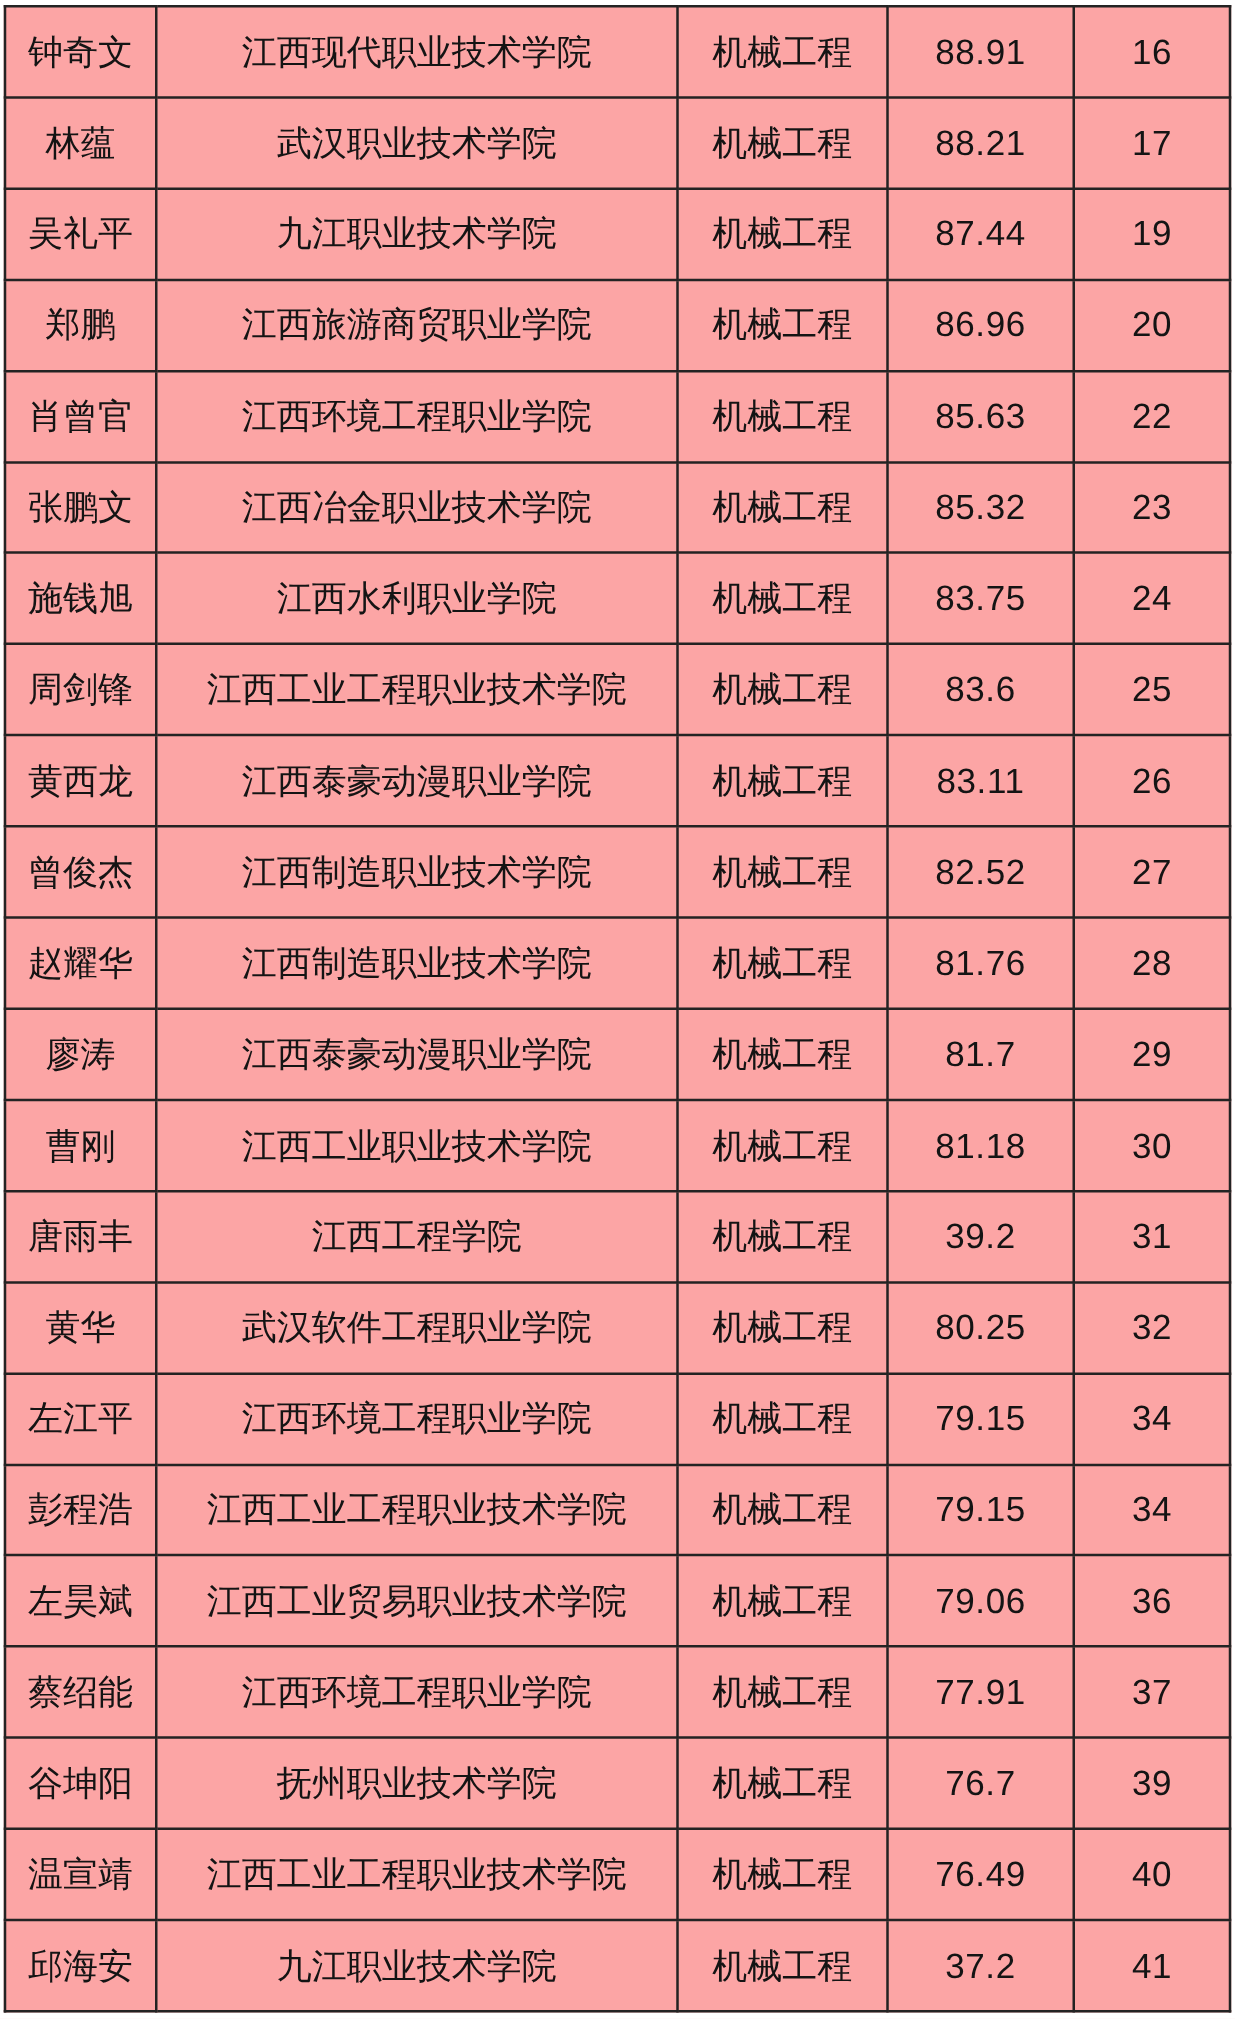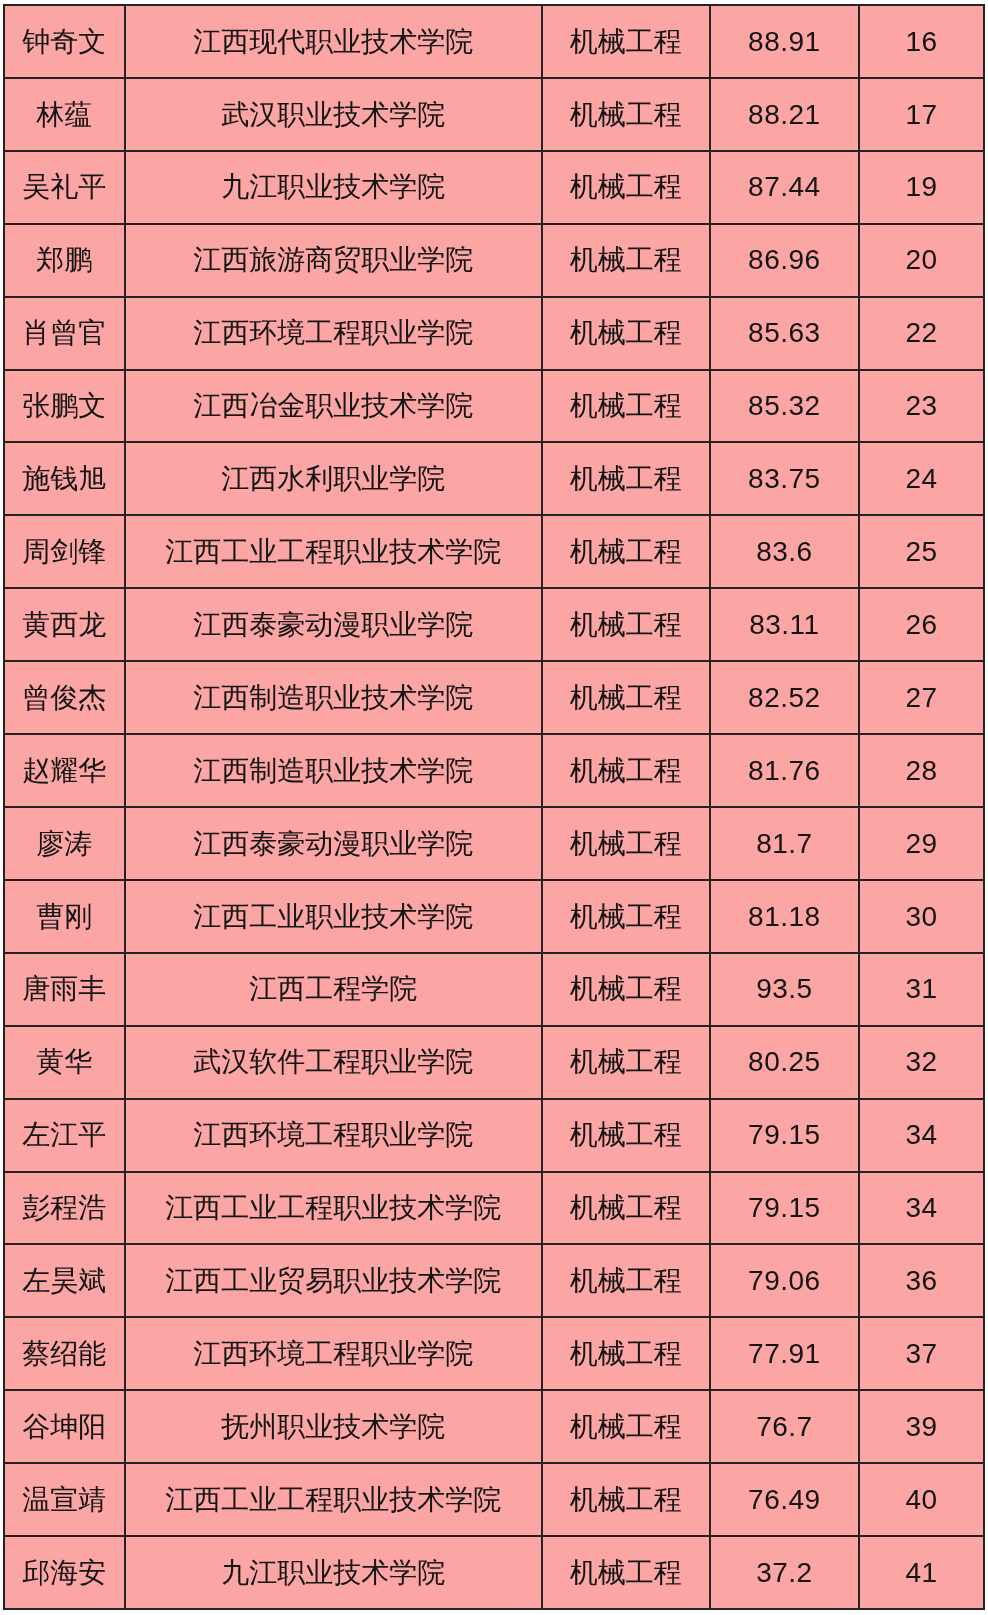--- a/index.html
+++ b/index.html
@@ -140,21 +140,21 @@
       <td class="c-name">曹刚</td>
       <td class="c-school">江西工业职业技术学院</td>
       <td class="c-major">机械工程</td>
       <td class="c-score">81.18</td>
       <td class="c-rank">30</td>
     </tr>
       <tr>
       <td class="c-name">唐雨丰</td>
       <td class="c-school">江西工程学院</td>
       <td class="c-major">机械工程</td>
-      <td class="c-score">93.5</td>
+      <td class="c-score">39.2</td>
       <td class="c-rank">31</td>
     </tr>
       <tr>
       <td class="c-name">黄华</td>
       <td class="c-school">武汉软件工程职业学院</td>
       <td class="c-major">机械工程</td>
       <td class="c-score">80.25</td>
       <td class="c-rank">32</td>
     </tr>
       <tr>

